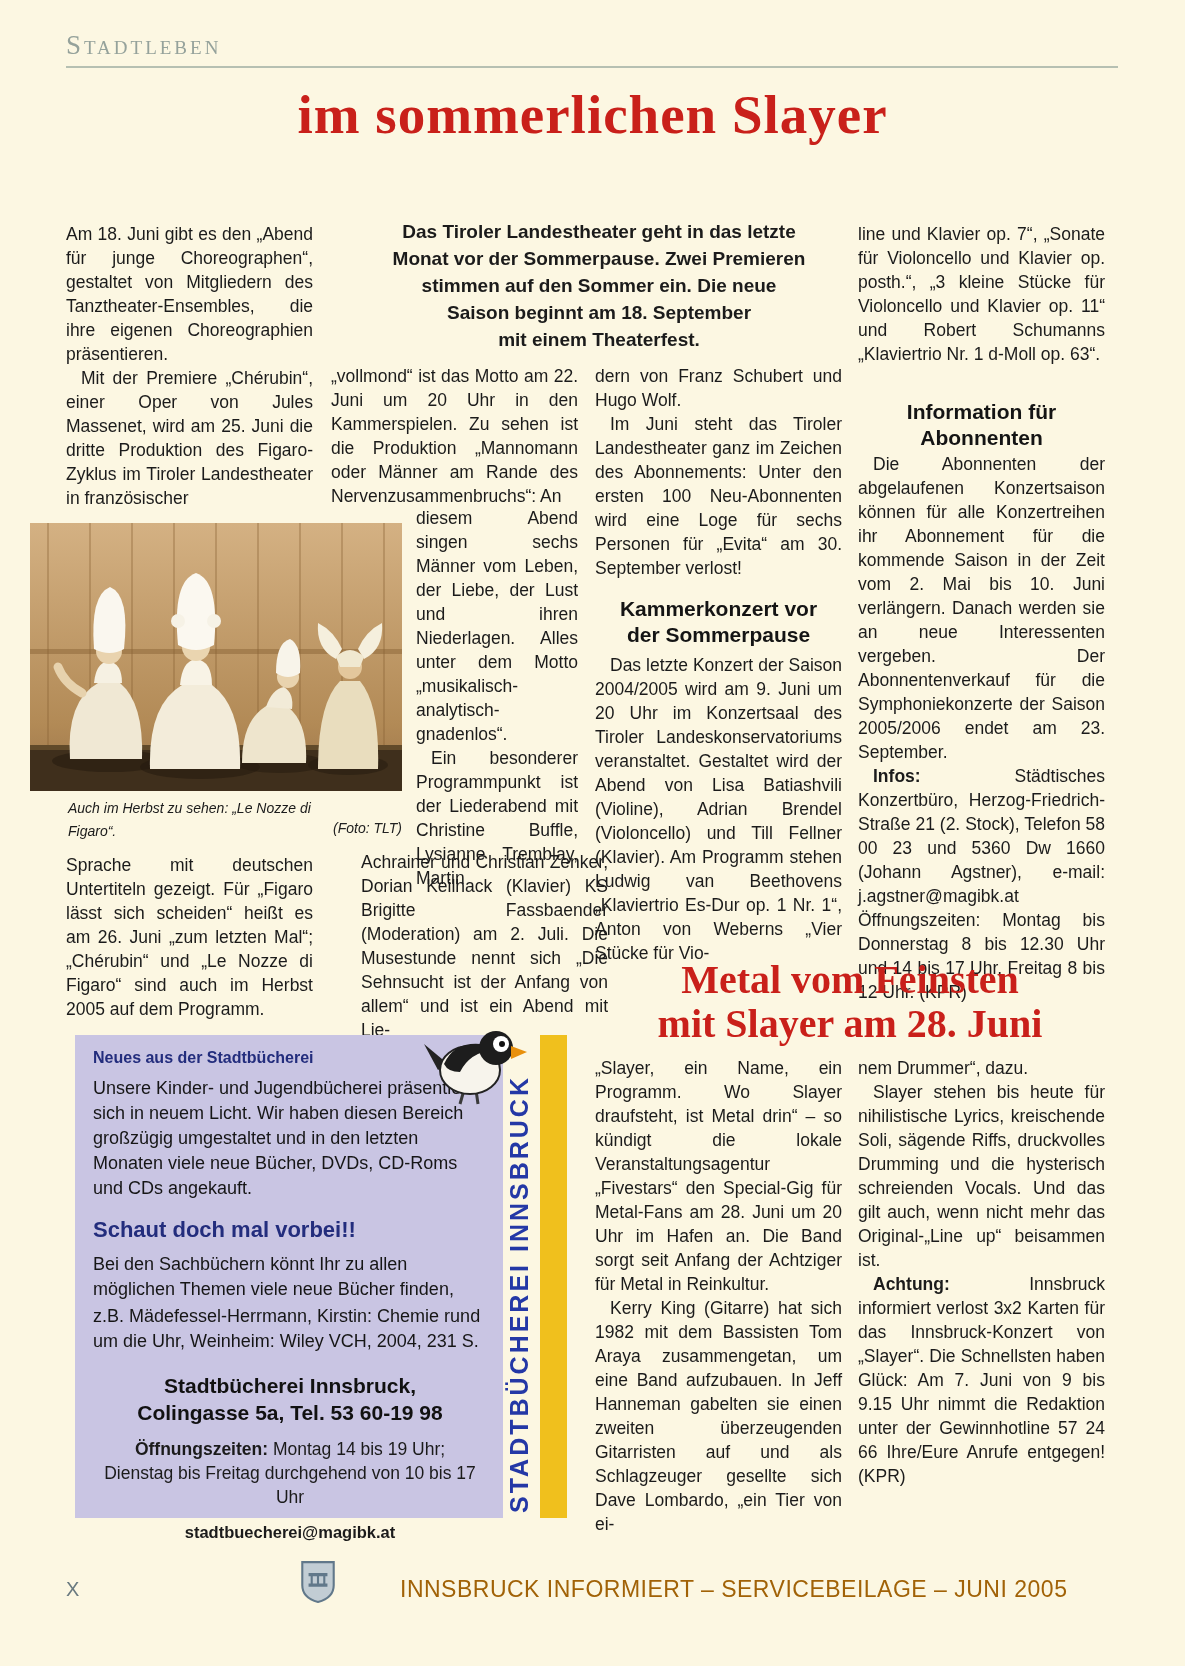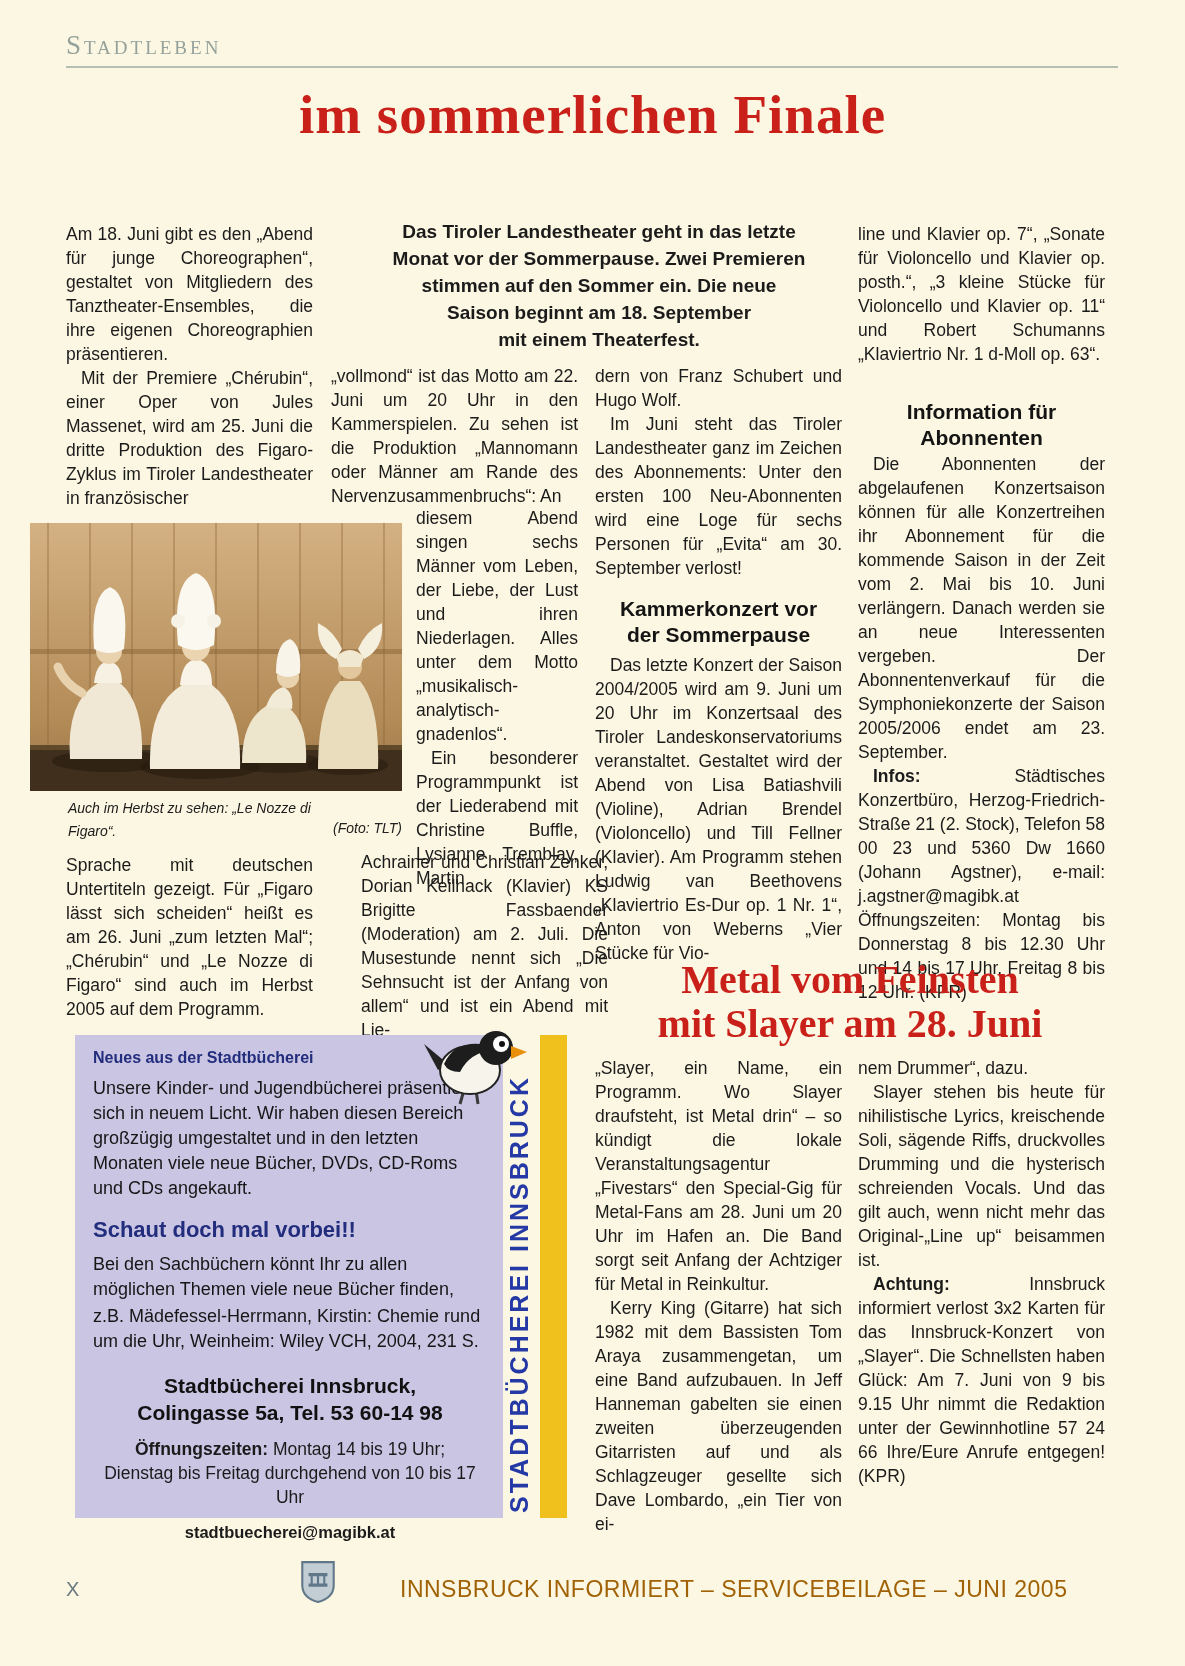--- a/index.html
+++ b/index.html
@@ -68,21 +68,21 @@
 </style>
 </head>
 <body>
 
 <div class="page">
 
   <div class="abs section-label" style="left:66px; top:30px;">Stadtleben</div>
   <div class="abs header-rule" style="left:66px; top:66px; width:1052px; height:0;"></div>
 
   <div class="abs red-title main-title" style="left:0; top:86px; width:1185px;">
-    <span class="line">im sommerlichen Finale</span>
+    <span class="line">im sommerlichen Slayer</span>
   </div>
 
   <div class="abs body-text" style="left:66px; top:222px; width:247px;">
     <p>Am 18. Juni gibt es den „Abend für junge Choreographen“, gestaltet von Mitgliedern des Tanztheater-Ensembles, die ihre eigenen Choreographien präsentieren.</p>
     <p class="ind">Mit der Premiere „Chérubin“, einer Oper von Jules Massenet, wird am 25. Juni die dritte Produktion des Figaro-Zyklus im Tiroler Landestheater in französischer</p>
   </div>
 
   <div class="abs intro-bold" style="left:349px; top:218px; width:500px;">
     <div>Das Tiroler Landestheater geht in das letzte</div>
     <div>Monat vor der Sommerpause. Zwei Premieren</div>
@@ -210,21 +210,21 @@
 
   <div class="abs library-box" style="left:75px; top:1035px; width:428px; height:483px;">
     <div class="library-inner">
       <div class="lib-heading">Neues aus der Stadtbücherei</div>
       <div class="lib-p">Unsere Kinder- und Jugendbücherei präsentiert sich in neuem Licht. Wir haben diesen Bereich großzügig umgestaltet und in den letzten Monaten viele neue Bücher, DVDs, CD-Roms und CDs angekauft.</div>
       <div class="lib-heading2">Schaut doch mal vorbei!!</div>
       <div class="lib-p">Bei den Sachbüchern könnt Ihr zu allen möglichen Themen viele neue Bücher finden,</div>
       <div class="lib-p" style="margin-top:2px;">z.B. Mädefessel-Herrmann, Kirstin: Chemie rund um die Uhr, Weinheim: Wiley VCH, 2004, 231 S.</div>
       <div class="lib-address">
         <span class="line">Stadtbücherei Innsbruck,</span>
-        <span class="line">Colingasse 5a, Tel. 53 60-14 98</span>
+        <span class="line">Colingasse 5a, Tel. 53 60-19 98</span>
       </div>
       <div class="lib-hours">
         <span class="line"><strong>Öffnungszeiten:</strong> <span>Montag 14 bis 19 Uhr;</span></span>
         <span class="line">Dienstag bis Freitag durchgehend von 10 bis 17 Uhr</span>
       </div>
       <div class="lib-email">stadtbuecherei@magibk.at</div>
     </div>
   </div>
 
   <div class="abs vstrip" style="left:500px; top:1035px; width:40px; height:483px;">

